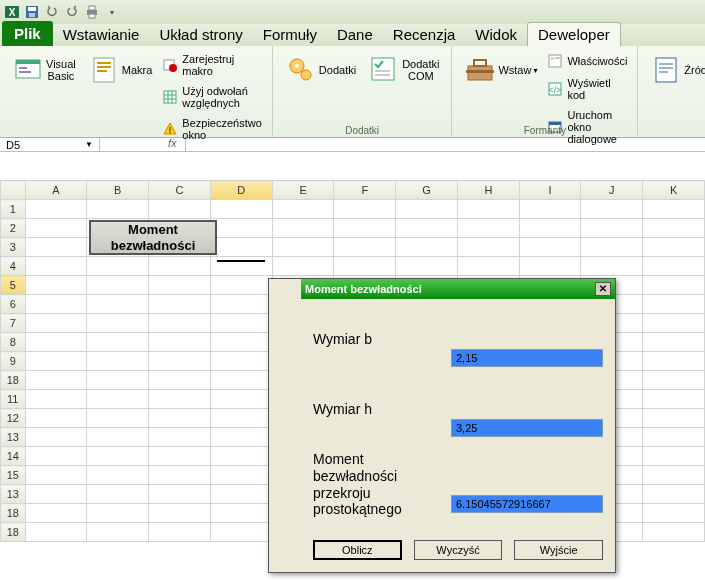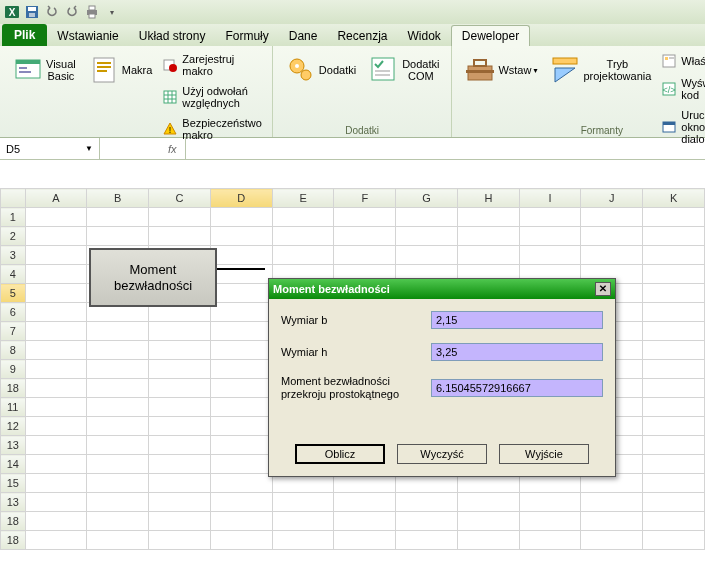--- a/index.html
+++ b/index.html
@@ -3,64 +3,64 @@
 <meta charset="utf-8">
 <style>
 * { box-sizing: border-box; margin: 0; padding: 0; font-family: 'Segoe UI', Tahoma, sans-serif; }
 body { background: #fff; font-size: 11px; width: 705px; height: 580px; overflow: hidden; position: relative; }
 
 .titlebar { height: 24px; background: linear-gradient(#e8f0e0, #d5e3c8); display: flex; align-items: center; padding: 0 4px; gap: 4px; }
 .titlebar .icon { width: 16px; height: 16px; display: inline-flex; align-items: center; justify-content: center; }
 .qat-icon { cursor: pointer; }
 
 .tabs { height: 22px; background: linear-gradient(#e8f0e0, #d5e3c8); display: flex; align-items: flex-end; padding-left: 2px; }
-.tab { padding: 3px 10px; font-size: 12px; cursor: pointer; border-top-left-radius: 3px; border-top-right-radius: 3px; }
+.tab { padding: 3px 10px; font-size: 15px; cursor: pointer; border-top-left-radius: 3px; border-top-right-radius: 3px; }
 .tab.file { background: #107c10; color: #fff; font-weight: bold; padding: 4px 12px; }
 .tab.active { background: #f5f9f0; border: 1px solid #a8b99a; border-bottom: none; }
 
 .ribbon { height: 92px; background: linear-gradient(#f5f9f0, #e8f0e5); border-bottom: 1px solid #a8b99a; display: flex; }
 .group { border-right: 1px solid #c5d4b8; padding: 2px 8px 14px; position: relative; display: flex; flex-direction: column; }
 .group-label { position: absolute; bottom: 1px; left: 0; right: 0; text-align: center; font-size: 10px; color: #5a6b4a; }
 .group-content { flex: 1; display: flex; gap: 4px; align-items: flex-start; padding-top: 4px; }
 .big-btn { display: flex; flex-direction: row; align-items: center; gap: 2px; padding: 2px 4px; cursor: pointer; font-size: 11px; text-align: center; }
 .big-btn .bicon { width: 32px; height: 32px; display: flex; align-items: center; justify-content: center; }
 .small-list { display: flex; flex-direction: column; gap: 6px; }
 .small-btn { display: flex; align-items: center; gap: 4px; padding: 1px 2px; cursor: pointer; font-size: 11px; }
 .small-btn .sicon { width: 16px; height: 16px; display: inline-flex; align-items: center; justify-content: center; }
 
-.formula-bar { height: 22px; border-bottom: 1px solid #b8c5ab; display: flex; align-items: flex-end; background: #fff; }
+.formula-bar { height: 14px; border-bottom: 1px solid #b8c5ab; display: flex; align-items: flex-end; background: #fff; }
 .name-box { width: 100px; border-right: 1px solid #b8c5ab; padding: 0 6px; font-size: 11px; display: flex; align-items: center; height: 100%; }
 .name-box .dd { margin-left: auto; font-size: 8px; }
 .fx-label { padding: 8px 8px; font-style: italic; color: #666; border-right: 1px solid #b8c5ab; height: 100%; display: flex; align-items: center; }
 .formula-input { flex: 1; border: none; padding: 0 4px; font-size: 11px; outline: none; }
 
 .spacer { height: 28px; background: #fff; }
 
 .grid-area { position: relative; }
 .grid { border-collapse: collapse; table-layout: fixed; }
 .grid th, .grid td { border: 1px solid #d4d4d4; font-size: 11px; background: #fff; }
 .grid th { background: linear-gradient(#f5f8f2, #e4ead9); color: #333; font-weight: normal; text-align: center; }
 .col-head { height: 19px; }
 .row-head { width: 25px; text-align: center; }
 .grid td { height: 19px; }
 .corner { width: 25px; background: linear-gradient(#f5f8f2, #e4ead9); }
 .col-head.sel, .row-head.sel { background: linear-gradient(#fce8a8, #f5d878); }
 
-.moment-box { position: absolute; left: 89px; top: 40px; width: 128px; height: 59px; background: linear-gradient(#e0e0d8, #c8c8c0); border: 2px solid #555; font-weight: normal; font-size: 13px; text-align: center; display: flex; align-items: center; justify-content: center; line-height: 1.2; margin-top: 20px; }
+.moment-box { position: absolute; left: 89px; top: 40px; width: 128px; height: 35px; background: linear-gradient(#e0e0d8, #c8c8c0); border: 2px solid #555; font-weight: bold; font-size: 13px; text-align: center; display: flex; align-items: center; justify-content: center; line-height: 1.2; }
 .moment-line { position: absolute; left: 217px; top: 80px; width: 48px; height: 0; border-top: 2px solid #000; }
 
-.dialog { position: absolute; left: 268px; top: 278px; width: 348px; background: #ece9d8; border: 1px solid #555; box-shadow: 2px 2px 5px rgba(0,0,0,0.4); }
+.dialog { position: absolute; left: 268px; top: 278px; width: 348px; background: #ece9d8; border: 1px solid #555; box-shadow: 2px 2px 5px rgba(0,0,0,0.4); padding-left: 32px; }
 .dialog-title { height: 20px; background: linear-gradient(#4fc74f, #0a8a0a); color: #fff; font-weight: bold; font-size: 11px; padding: 0 4px; display: flex; align-items: center; }
 .dialog-title .close { margin-left: auto; width: 16px; height: 14px; background: #d4d0c8; border: 1px solid #555; color: #000; text-align: center; font-size: 10px; line-height: 12px; cursor: pointer; }
 .dialog-body { padding: 12px; }
 .drow { display: flex; align-items: center; margin-bottom: 14px; }
-.drow label { width: 150px; font-size: 11px; }
-.drow input { flex: 1; border: 1px solid #7f9db9; padding: 2px 4px; font-size: 11px; background: #c4b5fd; }
+.drow label { width: 150px; font-size: 14px; }
+.drow input { flex: 1; border: 1px solid #7f9db9; padding: 2px 4px; font-size: 11px; background: #3b82f6; margin-top: 38px; }
 .dbuttons { display: flex; gap: 12px; justify-content: center; padding-top: 8px; border-top: 0; }
-.dbtn { width: 90px; padding: 3px 0; background: #ece9d8; border: 1px solid #555; font-size: 11px; cursor: pointer; margin-top: 21px; }
+.dbtn { width: 90px; padding: 3px 0; background: #ece9d8; border: 1px solid #555; font-size: 11px; cursor: pointer; }
 .dbtn.focus { border: 2px solid #000; padding: 2px 0; }
 </style>
 </head>
 <body>
 
 <div class="titlebar">
   <span class="icon qat-icon">
       <svg width="16" height="16">
         <rect x="1" y="2" width="14" height="12" fill="#1f7246" rx="1"></rect>
         <text x="8" y="12" font-size="10" fill="#fff" text-anchor="middle" font-weight="bold">X</text>
@@ -152,21 +152,21 @@
             </span>
             <span>Użyj odwołań względnych</span>
           </div>
         <div class="small-btn">
             <span class="sicon">
               <svg width="16" height="16">
                 <path d="M8 2 L14 13 L2 13 Z" fill="#fc0" stroke="#c80"></path>
                 <text x="8" y="12" font-size="9" text-anchor="middle" fill="#000">!</text>
               </svg>
             </span>
-            <span>Bezpieczeństwo makro</span>
+            <span>Bezpieczeństwo okno</span>
           </div>
       </div>
     </div>
   </div>
 
   <div class="group">
     <div class="group-content">
       <div class="big-btn">
         <span class="bicon">
             <svg width="32" height="32">
@@ -198,30 +198,20 @@
       <div class="big-btn">
         <span class="bicon">
             <svg width="32" height="32">
               <rect x="4" y="12" width="24" height="14" fill="#c96" stroke="#963"></rect>
               <rect x="10" y="6" width="12" height="6" fill="none" stroke="#963" stroke-width="2"></rect>
               <rect x="2" y="16" width="28" height="3" fill="#963"></rect>
             </svg>
           </span>
         <span>Wstaw</span>
         <span style="font-size:8px;">▾</span>
-      </div>
-      <div class="big-btn">
-        <span class="bicon">
-            <svg width="32" height="32">
-              <rect x="4" y="4" width="24" height="6" fill="#fc6" stroke="#c80"></rect>
-              <path d="M6 14 L26 14 L6 28 Z" fill="#9cf" stroke="#369"></path>
-            </svg>
-          </span>
-        <span style="white-space:pre-line;">Tryb
-projektowania</span>
       </div>
       <div class="small-list">
         <div class="small-btn">
             <span class="sicon">
               <svg width="16" height="16">
                 <rect x="2" y="2" width="12" height="12" fill="#fff" stroke="#999"></rect>
                 <rect x="4" y="4" width="3" height="3" fill="#fc6"></rect>
                 <line x1="8" y1="5" x2="13" y2="5" stroke="#999"></line>
               </svg>
             </span>

